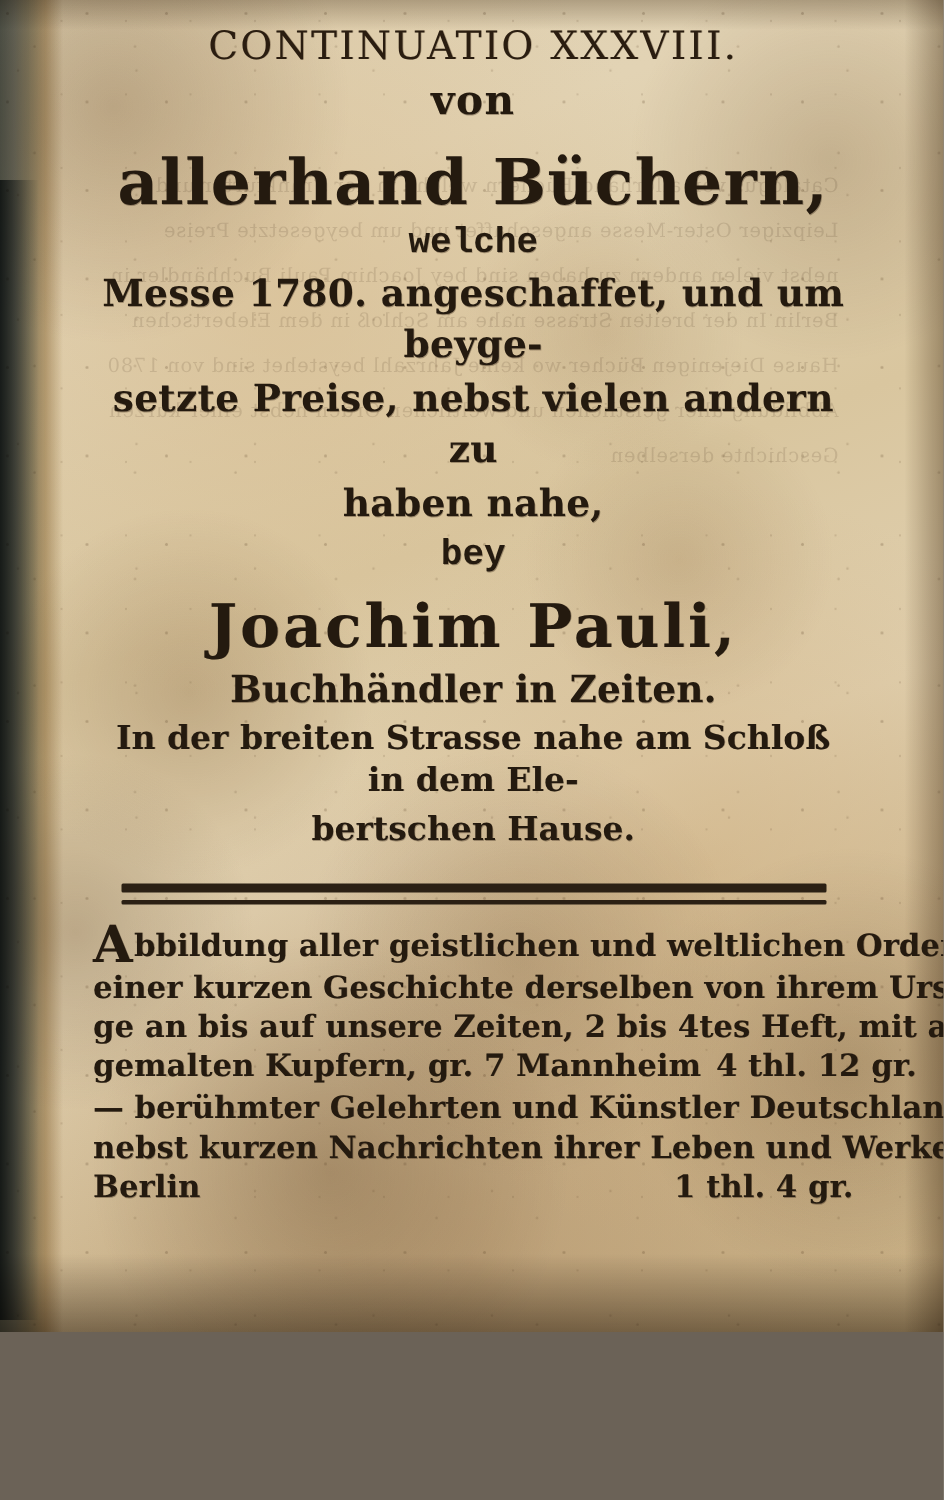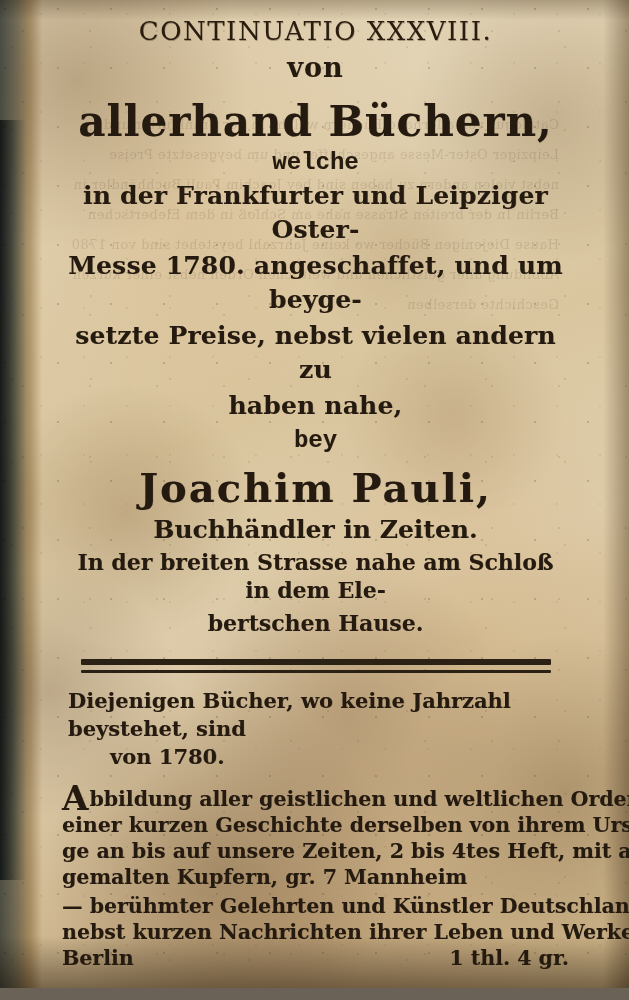--- a/index.html
+++ b/index.html
@@ -9,21 +9,21 @@
   }
   body {
     width: 629px;
     height: 1000px;
     overflow: hidden;
     font-family: "DejaVu Serif", serif;
   }
   .page {
     position: relative;
     width: 629px;
-    height: 988px;
+    height: 888px;
     background:
       radial-gradient(ellipse 60% 45% at 30% 22%, rgba(214,186,141,0.55), rgba(214,186,141,0) 70%),
       radial-gradient(ellipse 55% 40% at 75% 65%, rgba(206,174,126,0.5), rgba(206,174,126,0) 72%),
       radial-gradient(ellipse 70% 55% at 50% 95%, rgba(168,134,94,0.45), rgba(168,134,94,0) 70%),
       linear-gradient(160deg, #ded0b2 0%, #e2d3b4 18%, #d9c69f 42%, #e0cfae 60%, #cdb68e 82%, #c9b084 100%);
     overflow: hidden;
   }
   
   .stains {
     position: absolute;
@@ -248,49 +248,45 @@
   <div class="left-edge2"></div>
 
   <div class="content">
 
     <div class="continuatio">CONTINUATIO XXXVIII.</div>
 
     <div class="fr von">von</div>
     <div class="fr allerhand">allerhand Büchern,</div>
     <div class="fr welche">welche</div>
 
-    <div class="fr line-sub">in der Frankfurter und Leipziger Oster-</div>
     <div class="fr line-sub">Messe 1780. angeschaffet, und um beyge-</div>
     <div class="fr line-sub">setzte Preise, nebst vielen andern zu</div>
     <div class="fr line-sub">haben nahe,</div>
 
     <div class="fr welche">bey</div>
     <div class="fr joachim">Joachim Pauli,</div>
     <div class="fr buchhandler">Buchhändler in Zeiten.</div>
     <div class="fr addr">In der breiten Strasse nahe am Schloß in dem Ele-</div>
     <div class="fr addr">bertschen Hause.</div>
 
     <div class="rules">
       <div class="rule-thick"></div>
       <div class="rule-thin"></div>
     </div>
 
-    <div class="note fr">
-      <div>Diejenigen Bücher, wo keine Jahrzahl beystehet, sind</div>
-      <div class="ind">von 1780.</div>
-    </div>
 
     <div class="entries fr">
 
       <div class="entry">
         <span class="ln"><span class="dropcap">A</span><span>bbildung aller geistlichen und weltlichen Orden, nebst</span></span>
         <span class="ln">einer kurzen Geschichte derselben von ihrem Ursprun-</span>
         <span class="ln">ge an bis auf unsere Zeiten, 2 bis 4tes Heft, mit aus-</span>
         <div class="pricerow">
           <span class="left">gemalten Kupfern, gr. 7 Mannheim</span>
+          <span>4 thl. 12 gr.</span>
         </div>
       </div>
 
       <div class="entry">
         <span class="ln dash">— berühmter Gelehrten und Künstler Deutschlandes,</span>
         <span class="ln">nebst kurzen Nachrichten ihrer Leben und Werke, 8</span>
         <div class="pricerow">
           <span class="left">Berlin</span>
           <span>1 thl. 4 gr.</span>
         </div>

